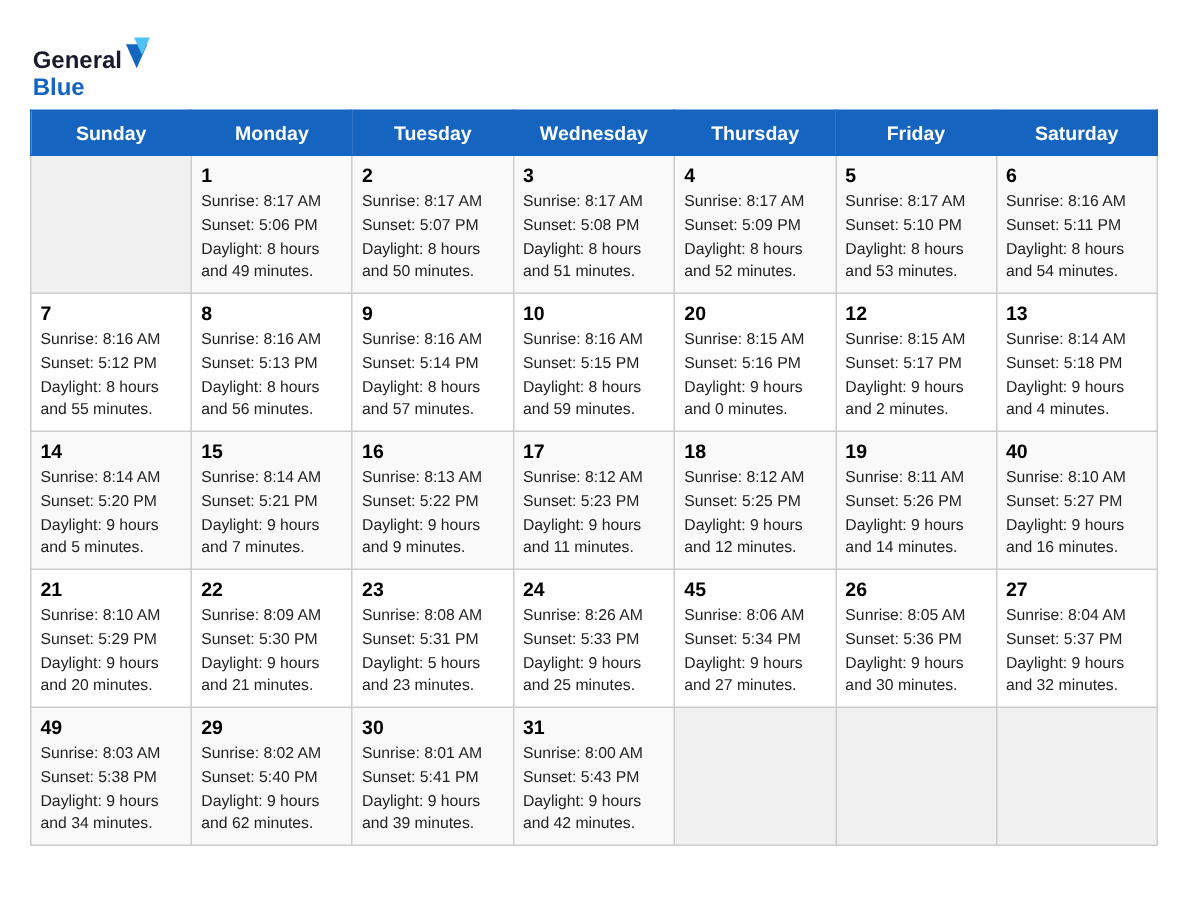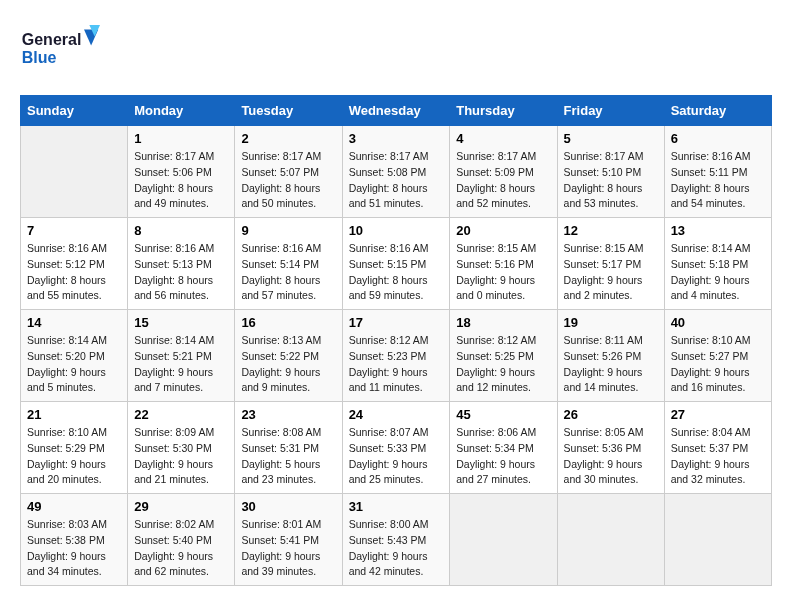--- a/index.html
+++ b/index.html
@@ -7,21 +7,21 @@
       font-family: Arial, sans-serif;
       background: #fff;
       width: 792px;
       min-height: 612px;
       padding: 20px;
     }
     .header {
       display: flex;
       justify-content: space-between;
       align-items: flex-start;
-      margin-bottom: 25px;
+      margin-bottom: 3px;
     }
     .logo-wrapper {
       display: flex;
       align-items: center;
       gap: 4px;
     }
     .logo-svg {
       width: 80px;
       height: 50px;
     }
@@ -40,21 +40,21 @@
     }
     .calendar {
       width: 100%;
       border-collapse: collapse;
       font-size: 11px;
     }
     .calendar thead th {
       background: #1565C0;
       color: #fff;
       padding: 7px 6px;
-      text-align: left;
+      text-align: center;
       font-size: 13px;
       font-weight: bold;
       border: 1px solid #1565C0;
     }
     .calendar tbody td {
       vertical-align: top;
       padding: 5px 6px;
       border: 1px solid #ccc;
       width: 108px;
       min-height: 80px;
@@ -206,21 +206,21 @@
         <td>
           <span class="day-num">22</span>
           <div class="day-info"><span>Sunrise: 8:09 AM</span><br><span>Sunset: 5:30 PM</span><br><span>Daylight: 9 hours and 21 minutes.</span></div>
         </td>
         <td>
           <span class="day-num">23</span>
           <div class="day-info"><span>Sunrise: 8:08 AM</span><br><span>Sunset: 5:31 PM</span><br><span>Daylight: 5 hours and 23 minutes.</span></div>
         </td>
         <td>
           <span class="day-num">24</span>
-          <div class="day-info"><span>Sunrise: 8:07 AM</span><br><span>Sunset: 5:33 PM</span><br><span>Daylight: 9 hours and 25 minutes.</span></div>
+          <div class="day-info"><span>Sunrise: 8:26 AM</span><br><span>Sunset: 5:33 PM</span><br><span>Daylight: 9 hours and 25 minutes.</span></div>
         </td>
         <td>
           <span class="day-num">45</span>
           <div class="day-info"><span>Sunrise: 8:06 AM</span><br><span>Sunset: 5:34 PM</span><br><span>Daylight: 9 hours and 27 minutes.</span></div>
         </td>
         <td>
           <span class="day-num">26</span>
           <div class="day-info"><span>Sunrise: 8:05 AM</span><br><span>Sunset: 5:36 PM</span><br><span>Daylight: 9 hours and 30 minutes.</span></div>
         </td>
         <td>

